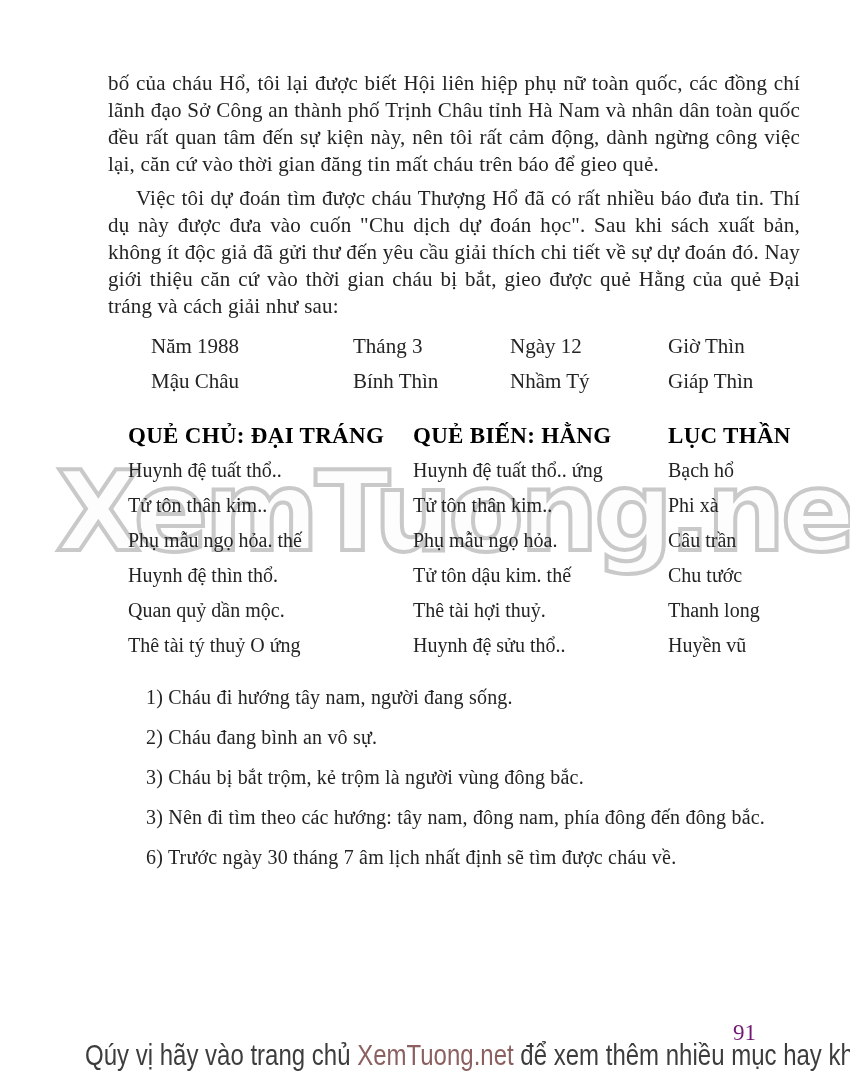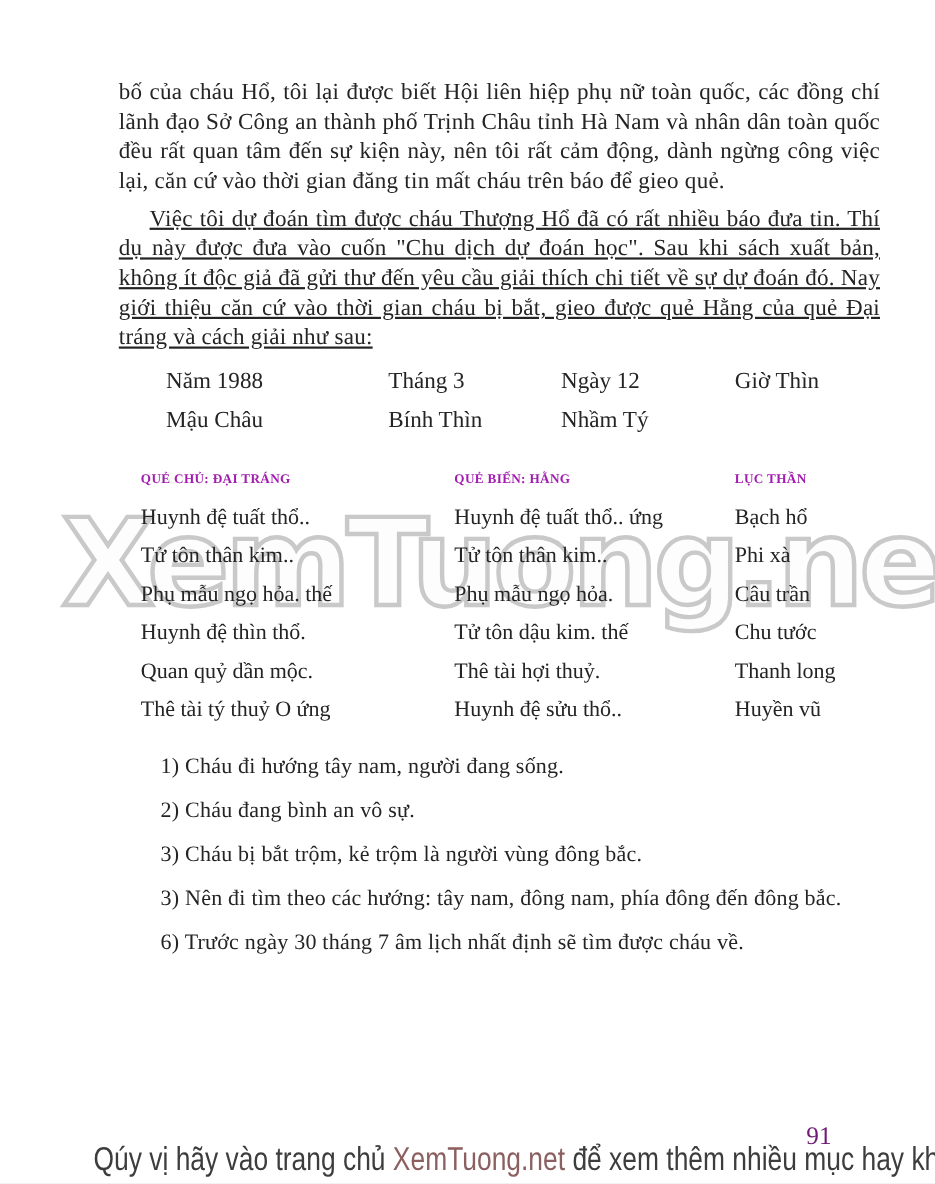--- a/index.html
+++ b/index.html
@@ -19,21 +19,20 @@
   .para{
     margin:0;
     font-size:21px;
     line-height:27px;
     text-align:justify;
     letter-spacing:0.2px;
   }
   .para.indent{
     text-indent:28px;
     margin-top:7px;
-    text-decoration:underline;
   }
   .date-grid{
     display:grid;
     grid-template-columns:202px 157px 158px 1fr;
     padding-left:43px;
     font-size:21px;
     line-height:33px;
     margin-top:2px;
   }
   .date-grid.first{margin-top:10px;font-family:Liberation Serif, serif;}
@@ -41,22 +40,22 @@
     display:grid;
     grid-template-columns:285px 255px 1fr;
     grid-auto-rows:35px;
     padding-left:20px;
     font-size:20px;
     margin-top:20px;
     align-items:center;
   }
   .hex-head{
     font-weight:bold;
-    font-size:12px;
-    color:#a21caf;
+    font-size:23px;
+    color:#000000;
     letter-spacing:0.3px;
   }
   .hex-cell{white-space:nowrap;}
   .pred-list{margin-top:20px;}
   .pred-item{
     margin:12px 0 9px 0;
     font-size:20px;
     line-height:28px;
     text-indent:38px;
     text-align:justify;
@@ -116,20 +115,21 @@
     <div class="date-grid first">
       <span>Năm 1988</span>
       <span>Tháng 3</span>
       <span>Ngày 12</span>
       <span>Giờ Thìn</span>
     </div>
     <div class="date-grid">
       <span>Mậu Châu</span>
       <span>Bính Thìn</span>
       <span>Nhầm Tý</span>
+      <span>Giáp Thìn</span>
     </div>
 
     <div class="hex-grid">
       <span class="hex-head hex-cell">QUẺ CHỦ: ĐẠI TRÁNG</span>
       <span class="hex-head hex-cell">QUẺ BIẾN: HẰNG</span>
       <span class="hex-head hex-cell">LỤC THẦN</span>
 
       <span class="hex-cell">Huynh đệ tuất thổ..</span>
       <span class="hex-cell">Huynh đệ tuất thổ.. ứng</span>
       <span class="hex-cell">Bạch hổ</span>

